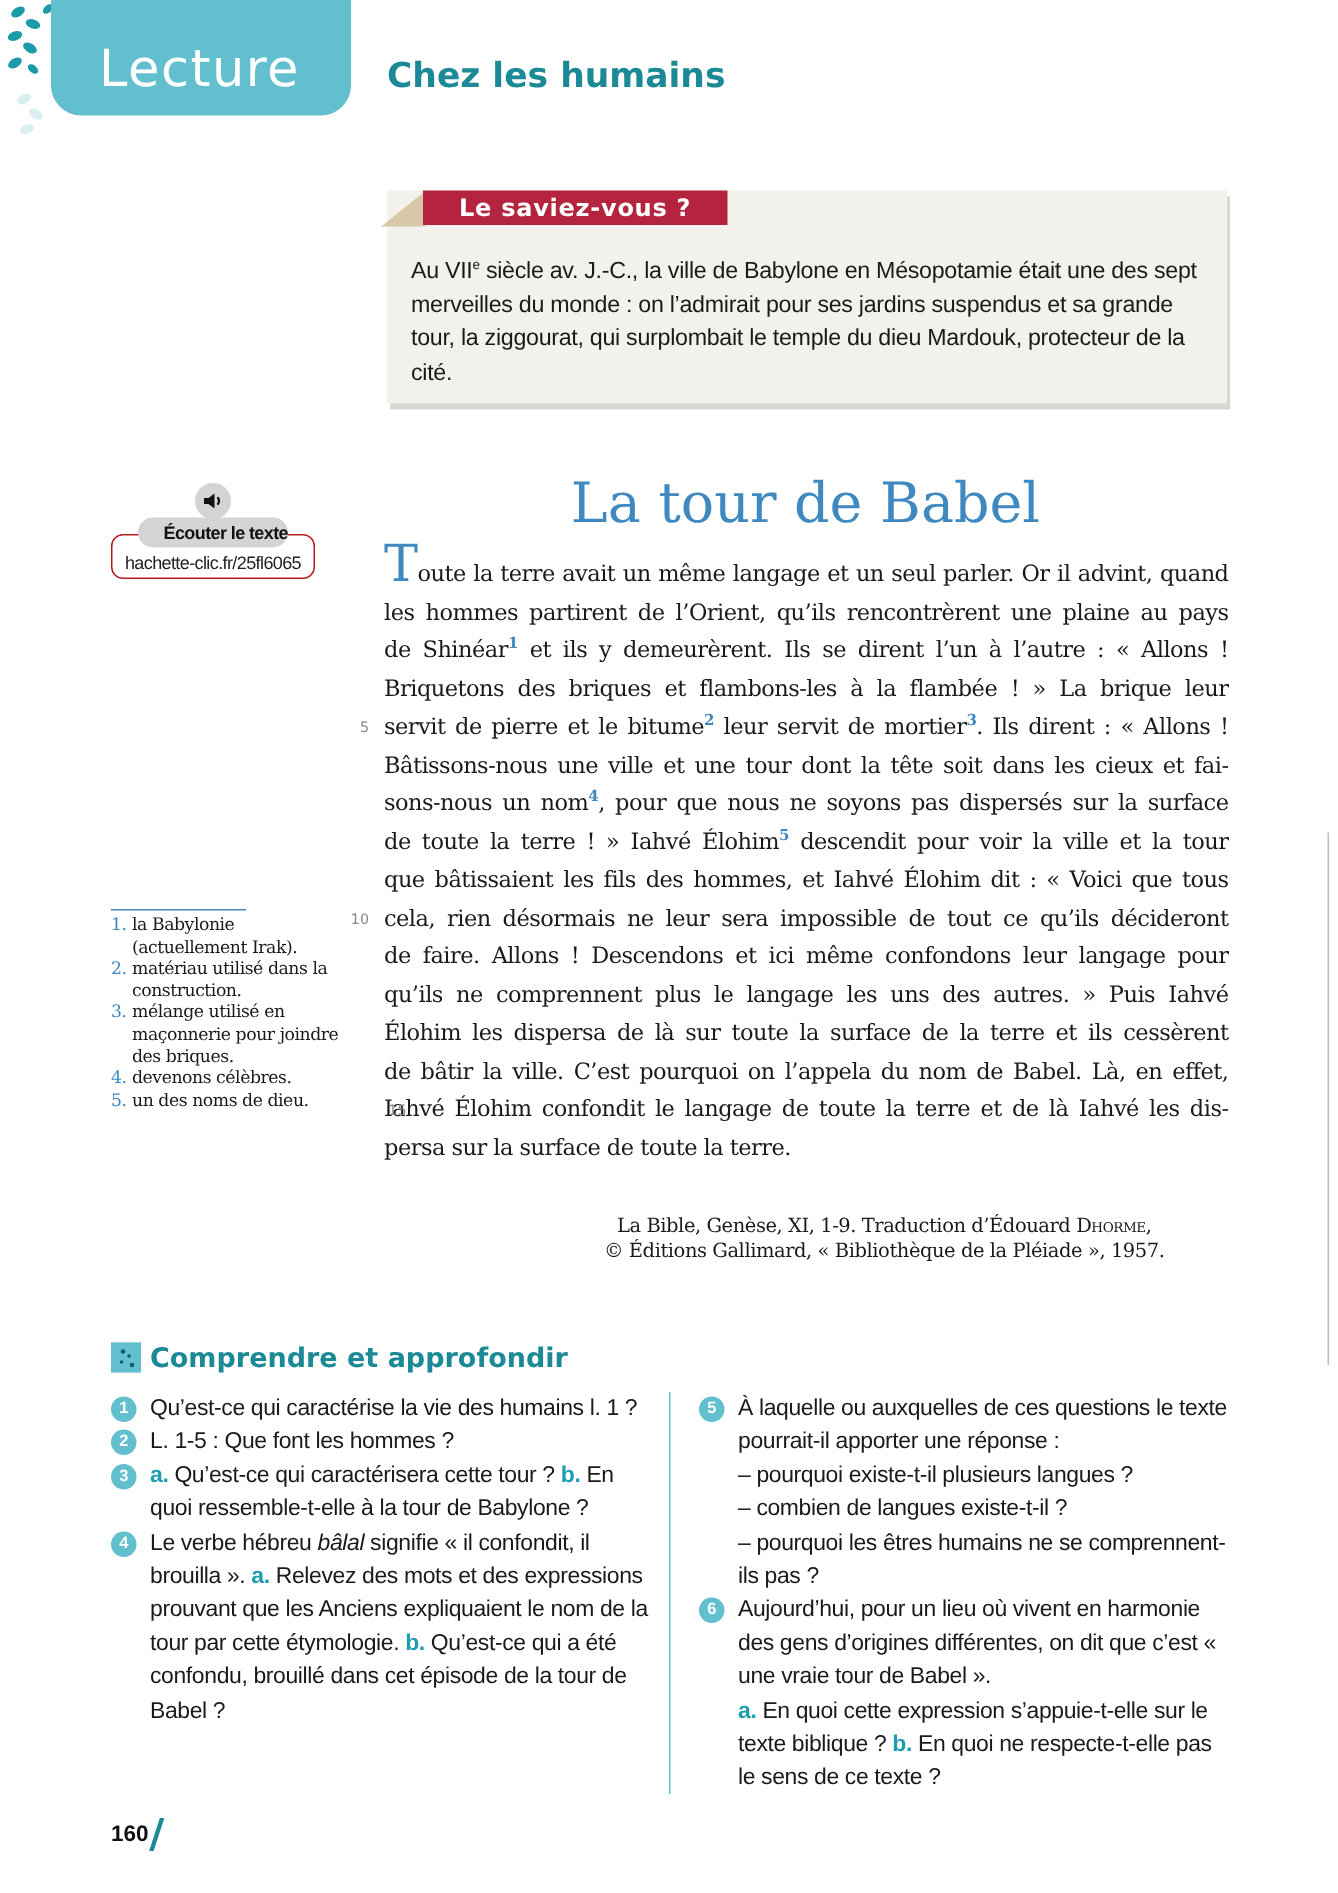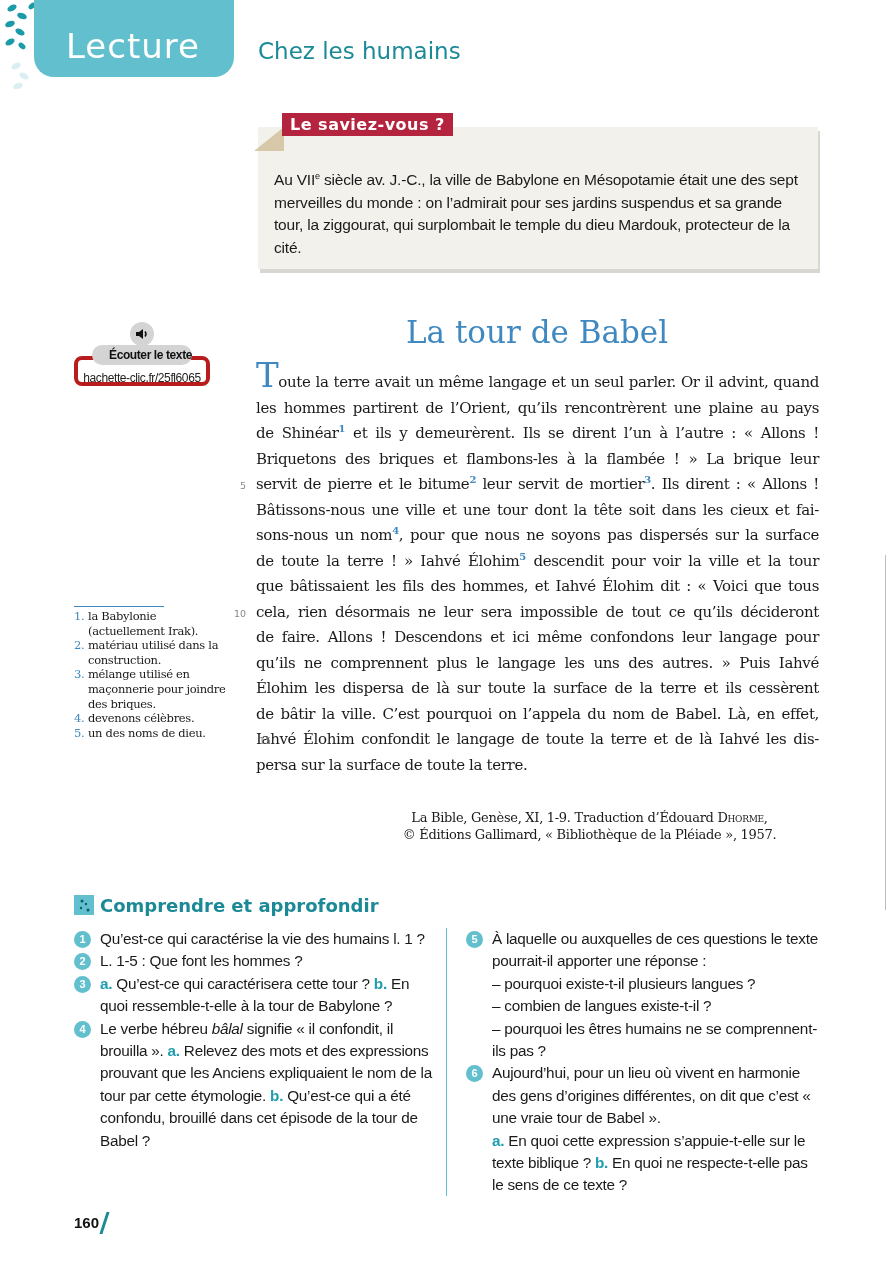--- a/index.html
+++ b/index.html
@@ -11,34 +11,34 @@
   .lecture-tab {
     position: absolute; left: 34px; top: 0; width: 200px; height: 77px;
     background: #62bfcd; border-radius: 0 0 20px 20px;
   }
   .lecture-tab span {
     position: absolute; left: 32px; top: 26px; font-family: "DejaVu Sans", sans-serif;
     font-size: 34px; color: #ffffff; letter-spacing: 1px;
   }
   .chapter-title {
     position: absolute; left: 258px; top: 38px; font-family: "DejaVu Sans", sans-serif;
-    font-size: 23px; color: #1b8a96; font-weight: normal;
+    font-size: 23px; color: #1b8a96; font-weight: bold;
   }
 
   
   .saviez {
     position: absolute; left: 258px; top: 127px; width: 560px; height: 142px;
     background: #f3f1ec; box-shadow: 2px 4px 0 #d9d7d2;
   }
   .saviez-fold {
     position: absolute; left: 254px; top: 127px; width: 0; height: 0;
     border-bottom: 24px solid #d7c8aa; border-left: 30px solid transparent;
   }
   .saviez-label {
-    position: absolute; left: 282px; top: 113px; height: 23px; padding: 0 8px;
+    position: absolute; left: 282px; top: 127px; height: 23px; padding: 0 24px;
     background: #b5243f; color: #fff; font-family: "DejaVu Sans", sans-serif;
     font-weight: bold; font-size: 16px; line-height: 23px; letter-spacing: 0.5px;
   }
   .saviez-text {
     position: absolute; left: 274px; top: 165px; width: 536px;
     font-family: "Liberation Sans", sans-serif; font-size: 15.5px; line-height: 22.5px;
     color: #1a1a1a; letter-spacing: -0.2px;
   }
   .saviez-text sup { font-size: 9px; }
 
@@ -47,30 +47,30 @@
     position: absolute; left: 130px; top: 322px; width: 24px; height: 24px;
     border-radius: 50%; background: #d4d4d4; display: flex; align-items: center; justify-content: center;
   }
   .audio-label {
     position: absolute; left: 92px; top: 345px; width: 100px; height: 20px; border-radius: 10px;
     background: #d4d4d4; font-size: 12px; font-weight: bold; text-align: right; line-height: 20px;
     letter-spacing: -0.4px; color: #111;
   }
   .audio-link {
     position: absolute; left: 74px; top: 356px; width: 136px; height: 30px;
-    border: 4px solid #b91c1c; border-radius: 8px; background: #fff;
+    border: 1px solid #b91c1c; border-radius: 8px; background: #fff;
     font-size: 12px; text-align: center; line-height: 36px; letter-spacing: -0.4px; color: #222;
     z-index: 0;
   }
   .audio-label { z-index: 1; }
 
   
   .text-title {
     position: absolute; left: 256px; top: 314px; width: 562px; text-align: center;
-    font-family: "DejaVu Serif", serif; font-size: 31px; color: #3f88c0;
+    font-family: "DejaVu Serif", serif; font-size: 37px; color: #3f88c0;
   }
   .body-text {
     position: absolute; left: 256px; top: 370px; width: 563px;
     font-family: "DejaVu Serif", serif; font-size: 15px; line-height: 25.5px; color: #1a1a1a;
     letter-spacing: -0.35px;
   }
   .body-line { display: block; white-space: nowrap; text-align: justify; text-align-last: justify; height: 25.5px; }
   .body-line.last { text-align-last: left; }
   .dropcap { font-size: 34px; color: #3f88c0; line-height: 0; }
   .fn { color: #3f88c0; font-size: 10px; font-weight: bold; vertical-align: super; line-height: 0; }

